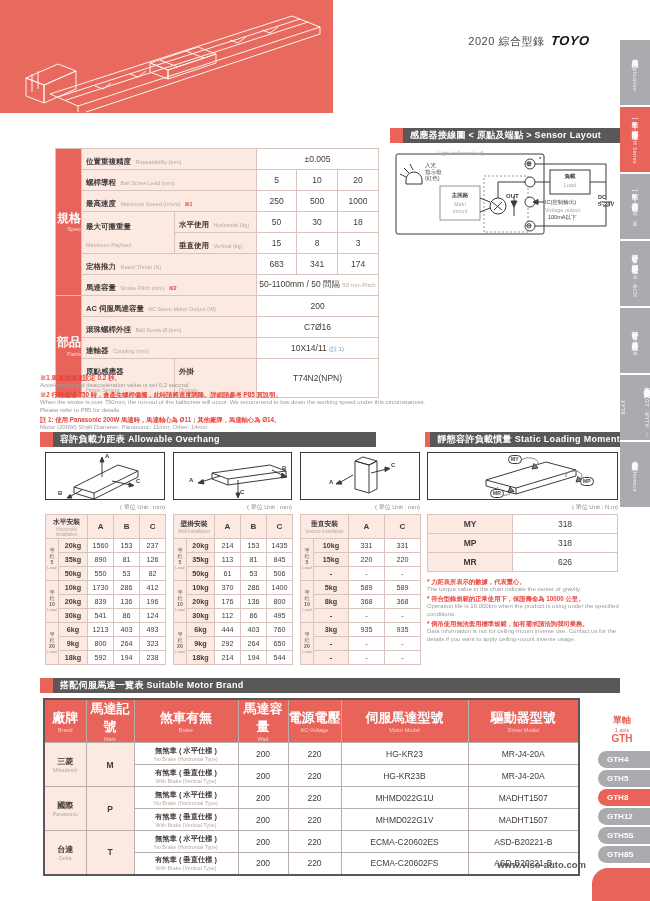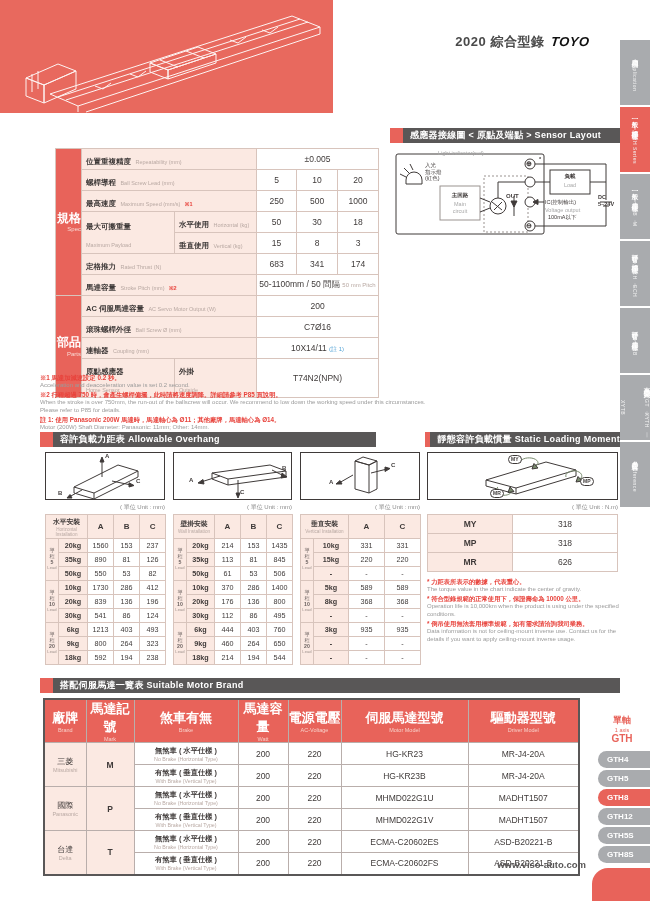--- a/index.html
+++ b/index.html
@@ -7,21 +7,21 @@
     --pink:#fbe9e2; --bd:#d8c4bc; --bd-dark:#9a8f8b; --en:#b9a9a3;
     --fred:#e8433c; --fgray:#9b9b9b; --side:#a9abae; --blue:#53a3d6;
   }
   *{margin:0;padding:0;box-sizing:border-box}
   body{font-family:"Liberation Sans",sans-serif;background:#fff}
   .page{position:relative;width:650px;height:901px;background:#fff;overflow:hidden}
 
   
   .hero{position:absolute;left:0;top:0;width:333px;height:113px;background:var(--hero)}
   .catalog-line{position:absolute;left:440px;top:33px;width:150px;display:flex;justify-content:flex-end;align-items:baseline;gap:7px}
-  .catalog-txt{font-size:13px;font-weight:bold;color:#4a4a4a;letter-spacing:.5px}
+  .catalog-txt{font-size:11px;font-weight:normal;color:#4a4a4a;letter-spacing:.5px}
   .logo{font-size:13px;font-weight:900;font-style:italic;color:#111;letter-spacing:.5px;transform:skewX(-6deg)}
   .phone{position:absolute;left:420px;top:92px;width:170px;text-align:right;font-size:15px;color:#7b7b7b}
 
   
   .side-tab{position:absolute;left:620px;width:30px;height:65px;background:var(--side);display:flex;align-items:center;justify-content:center}
   .side-tab.active{background:var(--red)}
   .vtext{writing-mode:vertical-rl;text-align:center;line-height:1.5}
   .vtext .zh{font-size:6.5px;color:#fff;letter-spacing:1px;font-weight:bold}
   .vtext .en{font-size:5px;color:#f2f2f2;letter-spacing:.5px}
   .st1{top:40px}.st2{top:107px}.st3{top:174px}.st4{top:241px}.st5{top:308px}.st6{top:375px}.st7{top:442px}
@@ -91,21 +91,21 @@
 
   
   .motor-table{position:absolute;left:43px;top:698px;width:535px;border:2px solid var(--bar)}
   .motor-table td{border:1px solid #b9aeab;text-align:center;vertical-align:middle}
   .motor-table .hrow{height:26px}
   .motor-table tr{height:22px}
   .motor-table .hd{background:var(--red)}
   .hd .hzh{display:block;font-size:13px;font-weight:bold;color:#fff}
   .hd .hen{display:block;font-size:5.5px;color:#f8cfc8}
   .motor-table .brand{background:var(--pink)}
-  .brand .bzh{display:block;font-size:8px;font-weight:normal;color:var(--ink)}
+  .brand .bzh{display:block;font-size:8px;font-weight:bold;color:var(--ink)}
   .brand .ben{display:block;font-size:5.5px;color:var(--en)}
   .motor-table .mark{background:var(--pink);font-size:8.5px;font-weight:bold;color:var(--ink)}
   .brake .bkzh{display:block;font-size:7.3px;font-weight:bold;color:var(--ink)}
   .brake .bken{display:block;font-size:5.3px;color:var(--en)}
   .motor-table .c{font-size:8.5px;color:var(--ink)}
 
   
   .axis{position:absolute;left:600px;top:714px;width:44px;text-align:center;color:var(--red)}
   .axis .a1{display:block;font-size:9px;font-weight:bold}
   .axis .a2{display:block;font-size:5.5px;line-height:1.1}
@@ -632,21 +632,21 @@
         <span class="le">Lead</span>
             </div>
           </td>
       <td class="wcell">6kg</td>
       <td class="v">444</td>
       <td class="v">403</td>
       <td class="v">760</td>
     </tr>
     <tr>
           <td class="wcell">9kg</td>
-          <td class="v">460</td>
+          <td class="v">292</td>
           <td class="v">264</td>
           <td class="v">650</td>
         </tr>
     <tr>
           <td class="wcell">18kg</td>
           <td class="v">214</td>
           <td class="v">194</td>
           <td class="v">544</td>
         </tr>
   </tbody>

